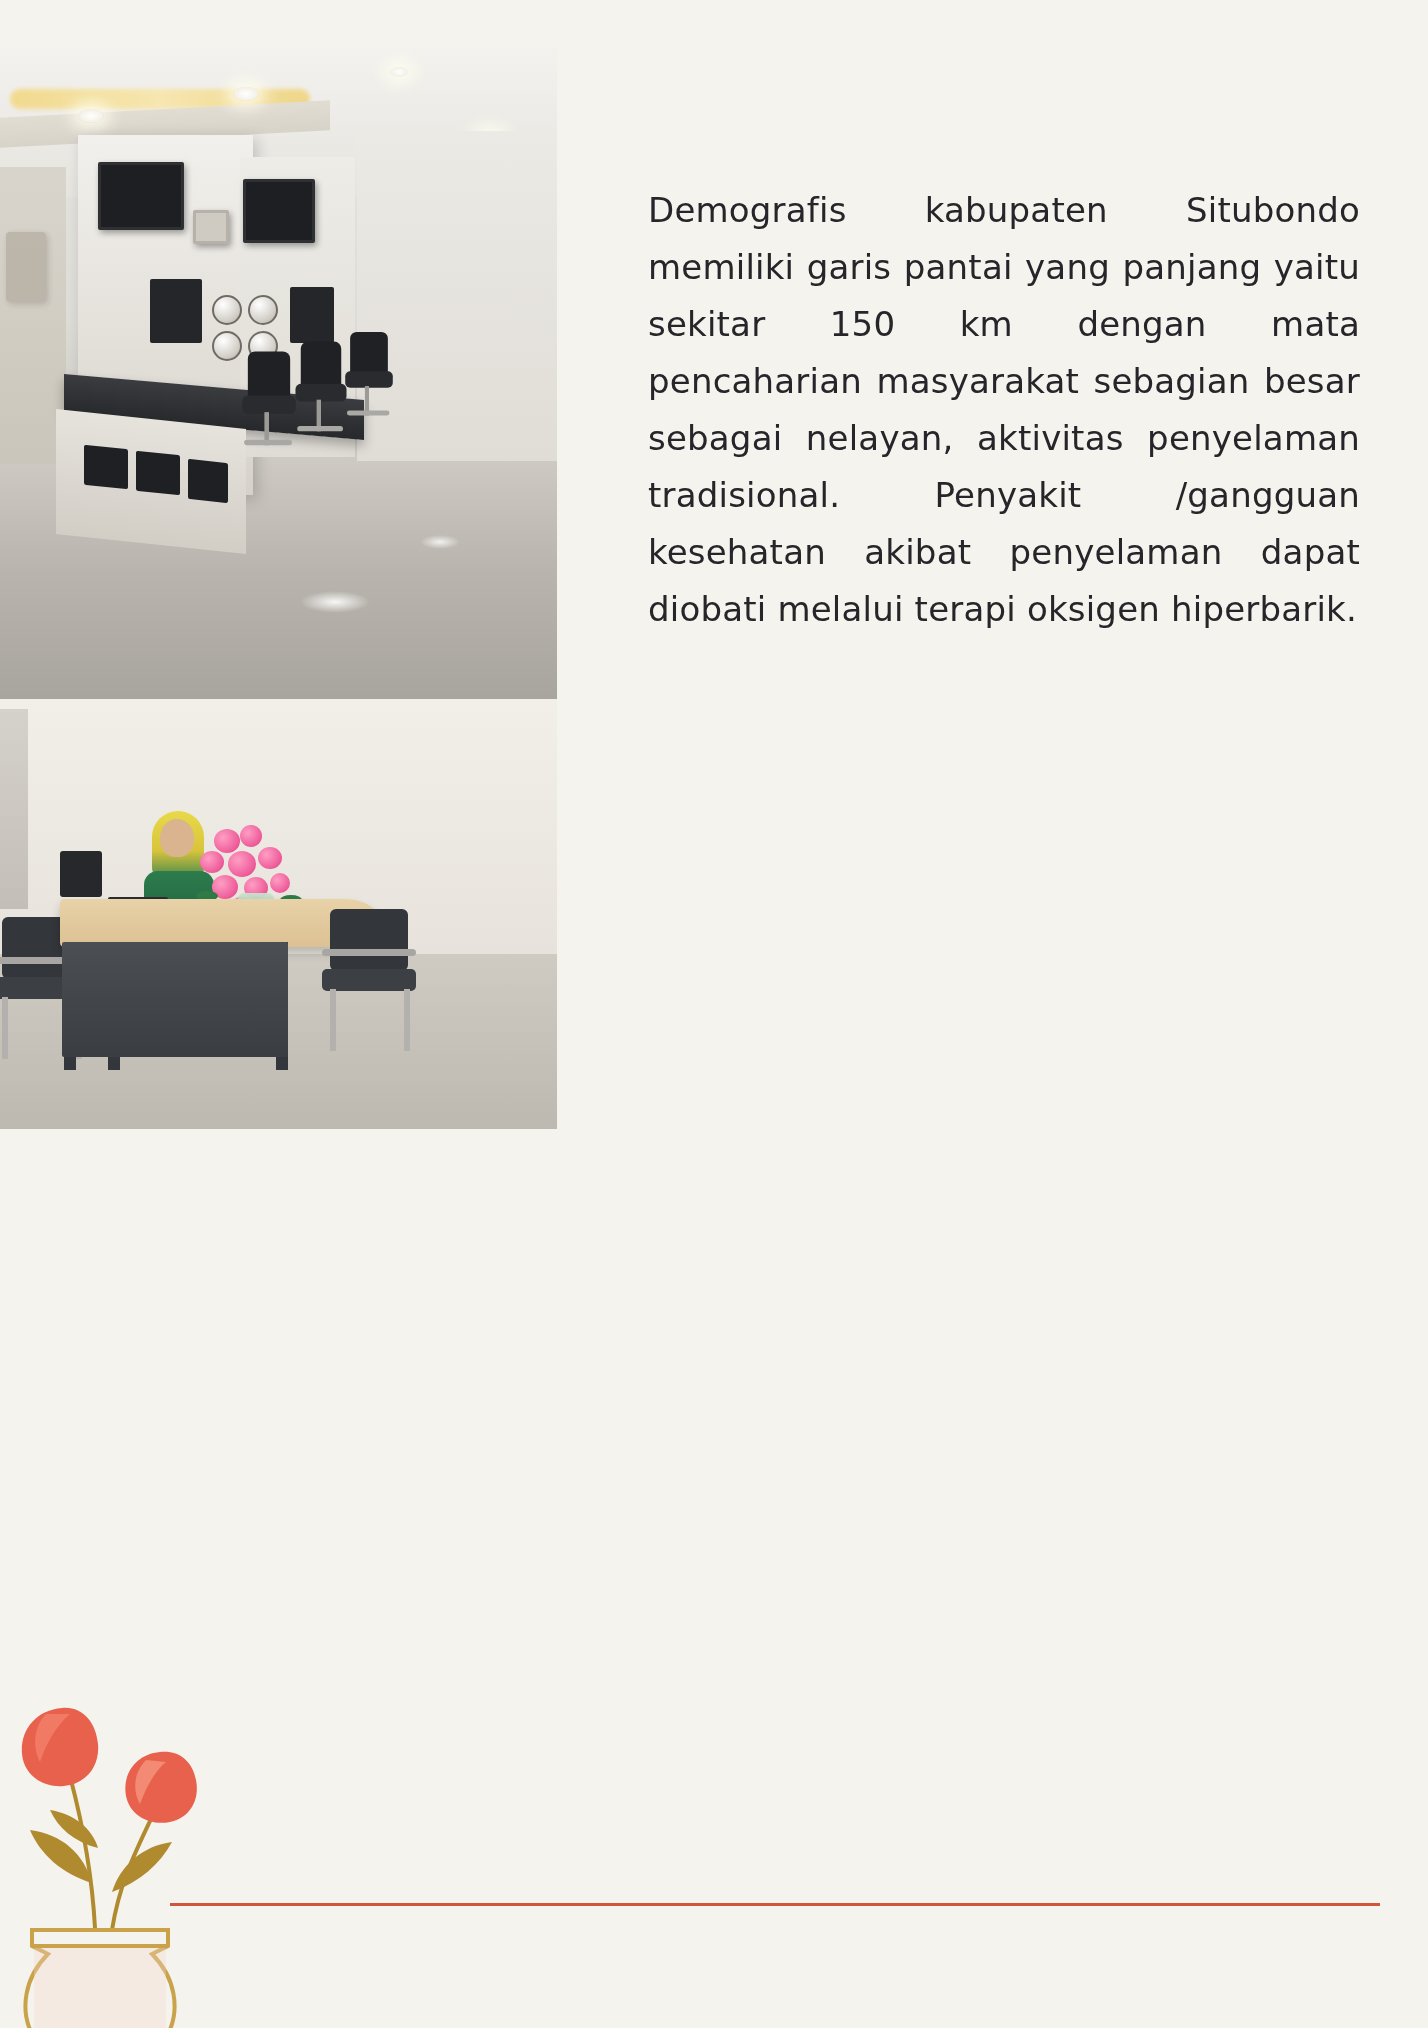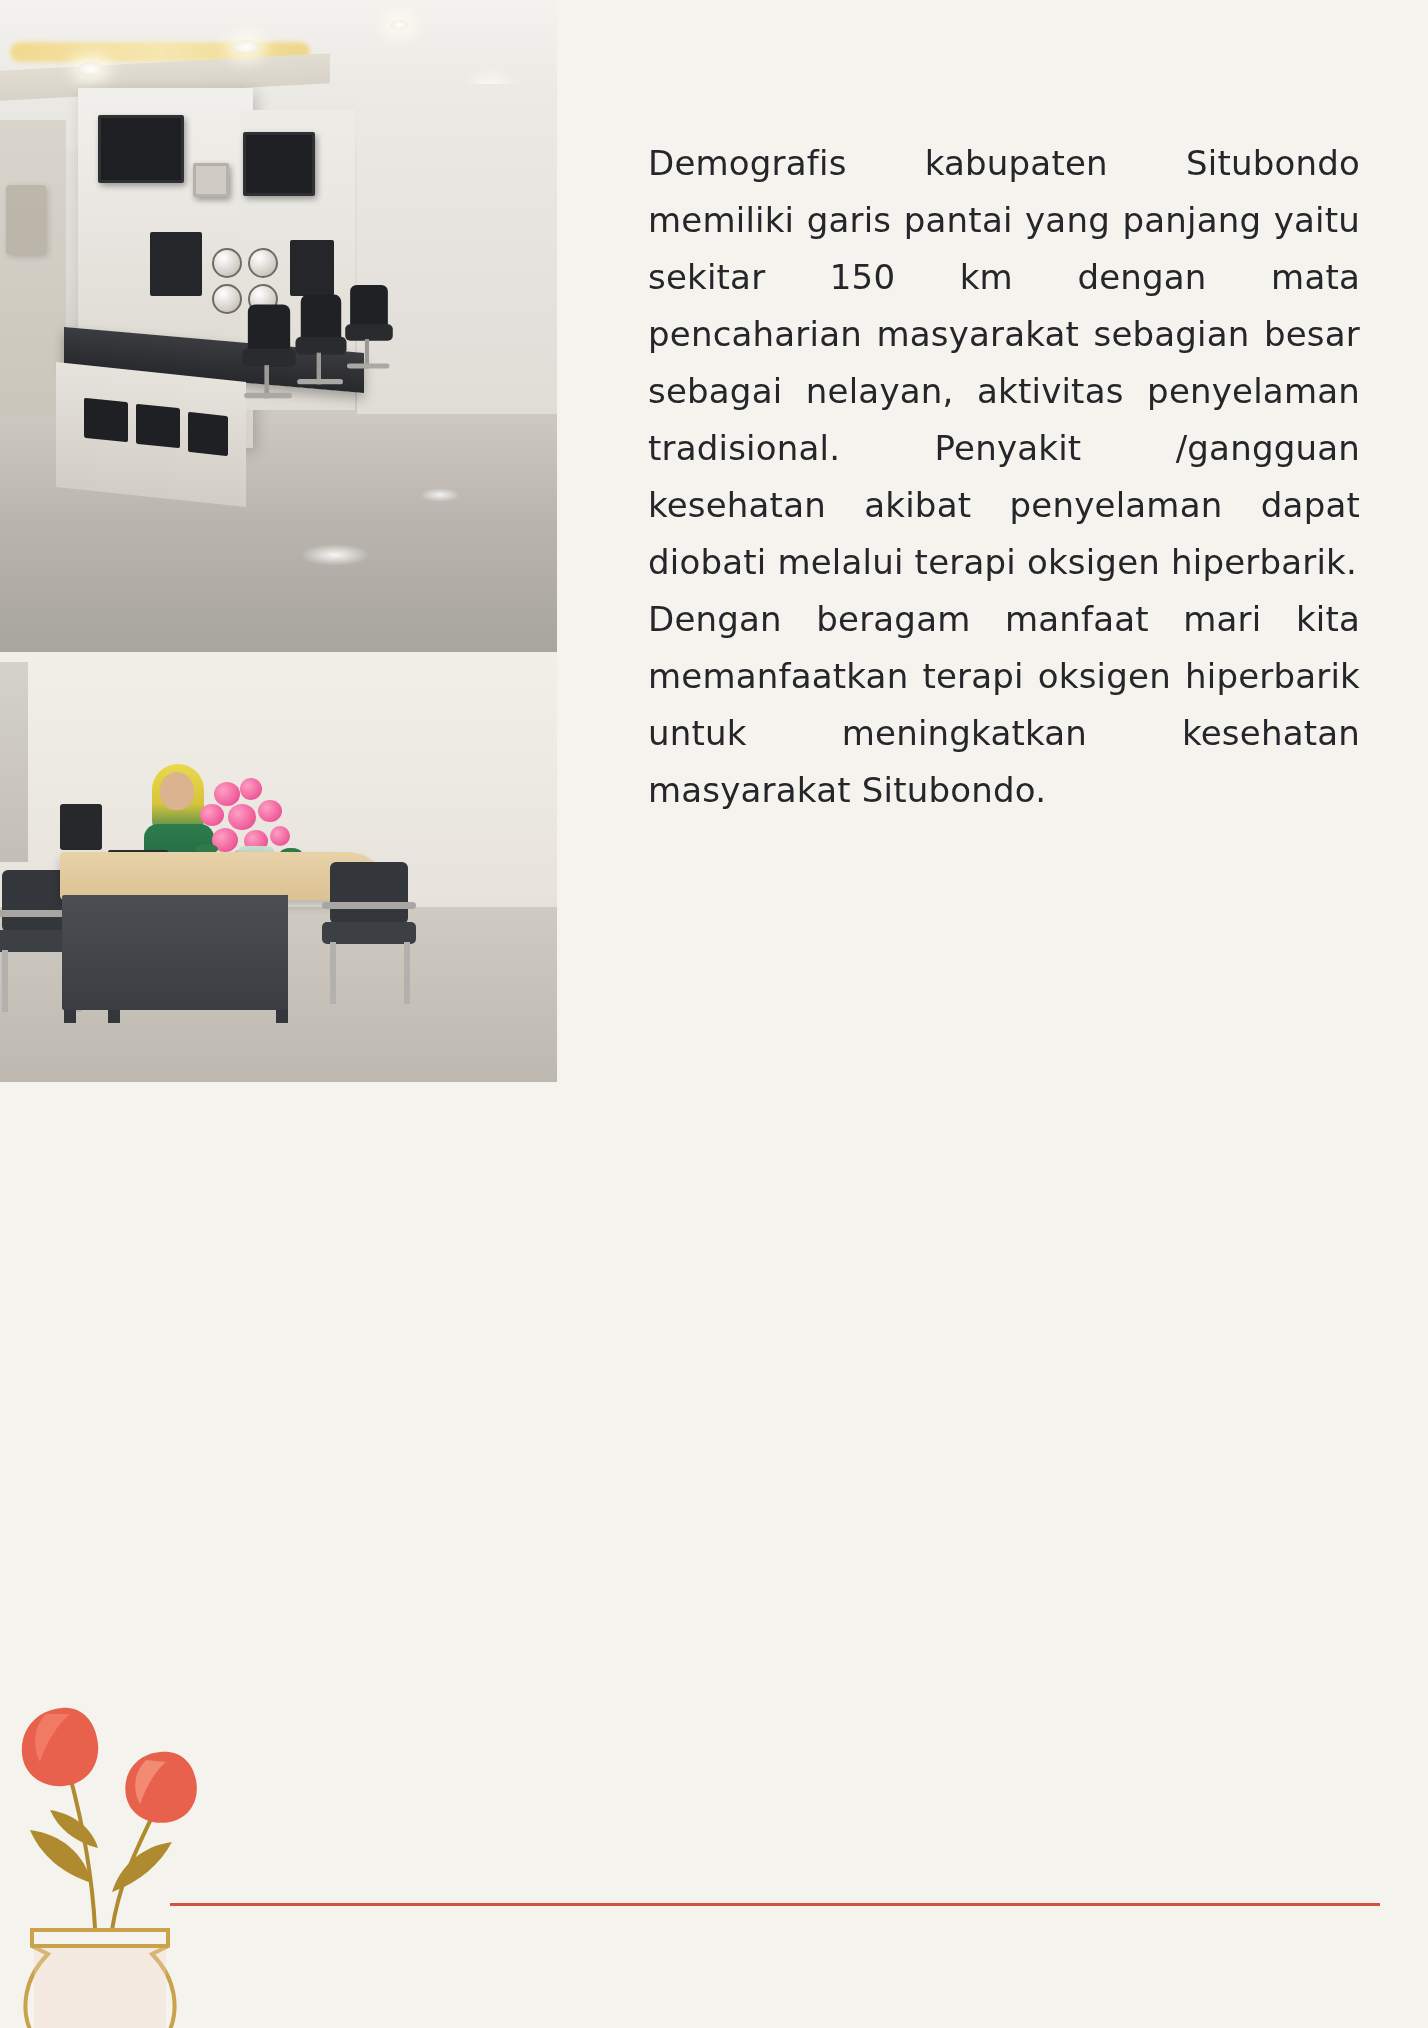--- a/index.html
+++ b/index.html
@@ -13,20 +13,21 @@
     font-family: "DejaVu Sans", sans-serif;
     overflow: hidden;
     position: relative;
   }
 
   .page {
     position: absolute;
     inset: 0;
     background: #f5f3ee;
     overflow: hidden;
+    margin-top: 47px;
   }
 
   
   .photo-column {
     position: absolute;
     left: 0;
     top: 0;
     width: 557px;
     height: 1082px;
   }
@@ -474,21 +475,20 @@
             <div class="s"></div>
           <div class="lg chl"></div>
             <div class="lg chr"></div>
         </div>
       </div>
     </div>
   </div>
 
   <div class="text-column">
     <p class="para">Demografis kabupaten Situbondo memiliki garis pantai yang panjang yaitu sekitar 150 km dengan mata pencaharian masyarakat sebagian besar sebagai nelayan, aktivitas penyelaman tradisional. Penyakit /gangguan kesehatan akibat penyelaman dapat diobati melalui terapi oksigen hiperbarik.</p>
-    <p class="para">Dengan beragam manfaat mari kita memanfaatkan terapi oksigen hiperbarik untuk meningkatkan kesehatan masyarakat Situbondo.</p>
   </div>
 
   <div class="rule"></div>
 
   <div class="decor">
     <svg width="300" height="350" viewBox="0 0 300 350" xmlns="http://www.w3.org/2000/svg">
 
       <g stroke="#b08a2e" stroke-width="4" fill="none">
         <path d="M95 250 C 92 195, 80 130, 62 70"></path>
         <path d="M112 252 C 120 200, 140 165, 160 122"></path>

